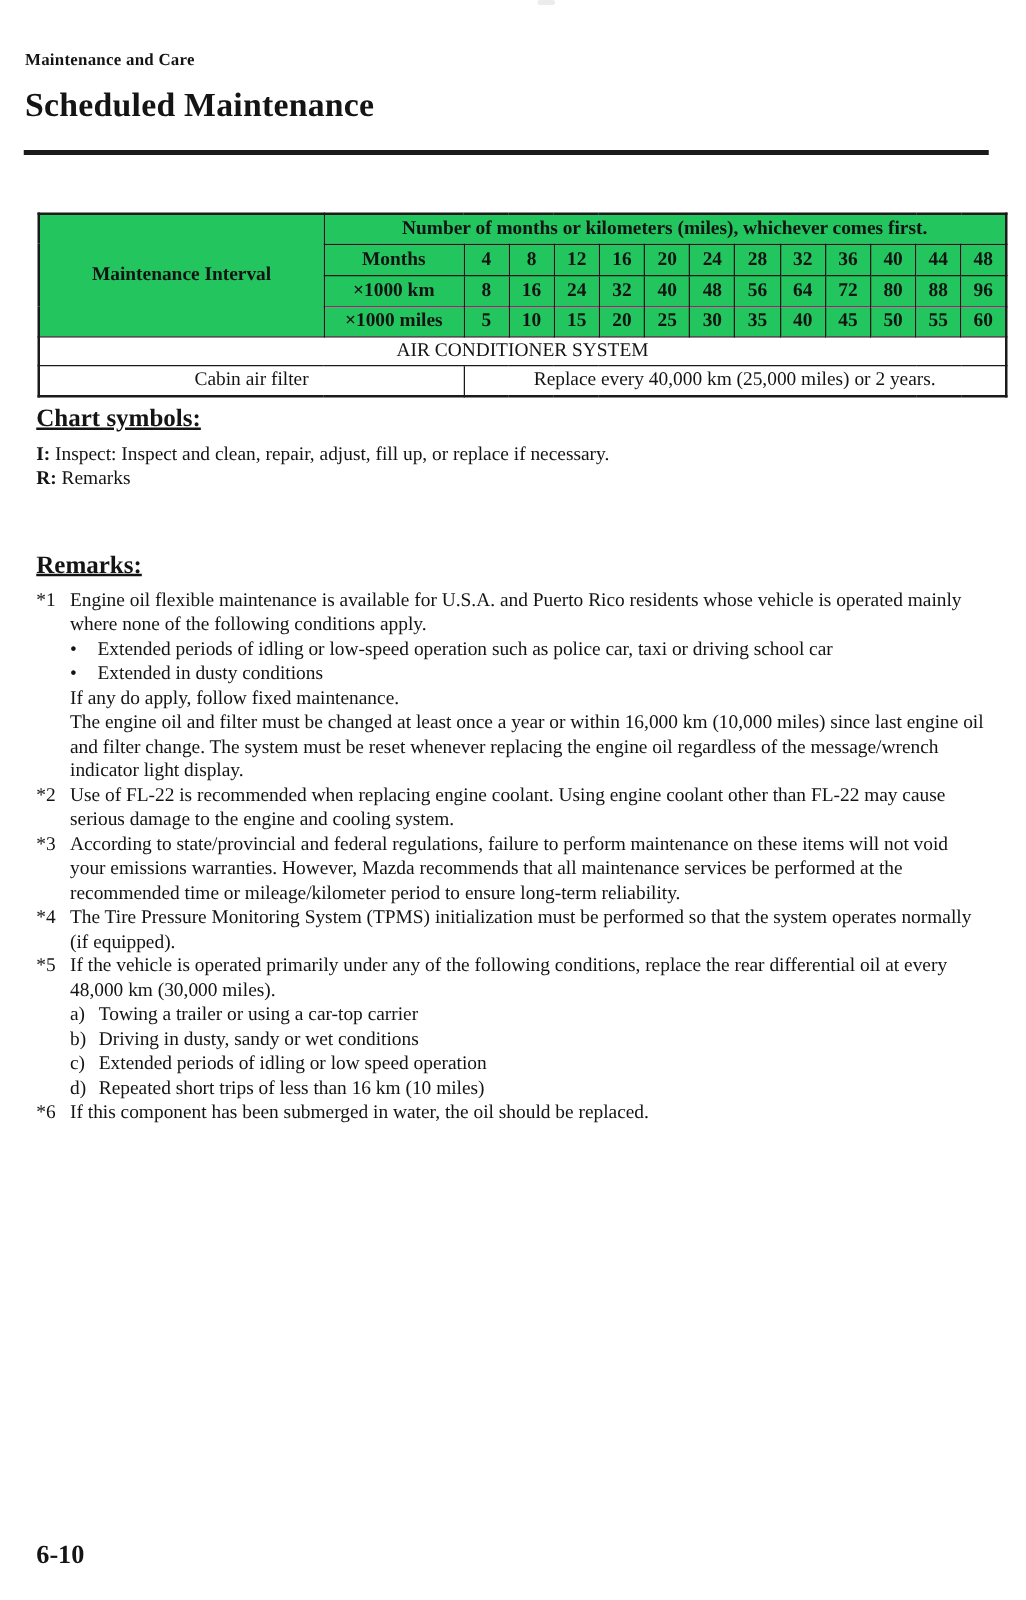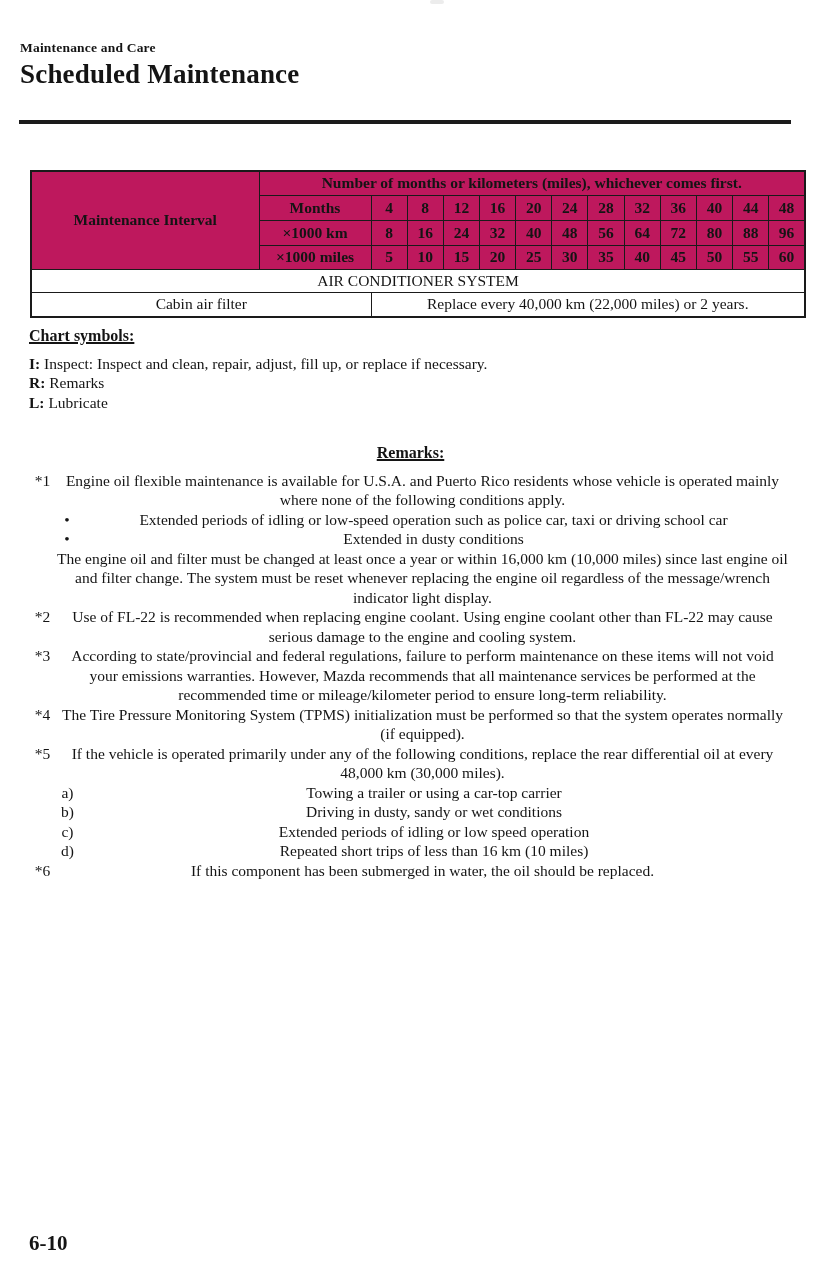--- a/index.html
+++ b/index.html
@@ -8,52 +8,52 @@
     position: relative;
     width: 821px; height: 1280px;
     font-family: "Liberation Serif", serif;
     color: #141414;
     overflow: hidden;
   }
 
   
   .page-header { position: absolute; top: 40px; left: 20px; }
   .kicker { font-size: 13.5px; font-weight: bold; letter-spacing: .2px; }
-  .title  { font-size: 27px;  font-weight: bold; margin-top: 3px; letter-spacing: .2px; }
+  .title  { font-size: 27px;  font-weight: bold; margin-top: 13px; letter-spacing: .2px; }
   .rule   { position: absolute; top: 120px; left: 19px; width: 772px; height: 4px; background: #1b1b1b; }
 
   
   .maint-table {
     position: absolute; top: 170px; left: 30px;
     width: 776px; border-collapse: collapse; table-layout: fixed;
     font-size: 15.5px;
   }
   .maint-table td {
     border: 1px solid #1a1a1a;
     text-align: center; vertical-align: middle;
     padding: 0 2px; overflow: hidden; white-space: nowrap;
   }
   .maint-table { border: 2px solid #1a1a1a; }
-  .hdr-bg { background: #be185d; }
+  .hdr-bg { background: #22c55e; }
   .b { font-weight: bold; }
   .interval-cell { font-weight: bold; }
   tr.r-span   { height: 24px; }
   tr.r-months { height: 25px; }
   tr.r-km     { height: 25px; padding-left: 32px; }
   tr.r-miles  { height: 24px; }
   tr.r-system { height: 23px; }
   tr.r-item   { height: 25px; }
   .left-cell { text-align: left; padding-left: 5px; font-weight: normal; }
 
   
   .section { position: absolute; left: 29px; width: 763px; font-size: 15.5px; line-height: 19.5px; }
   .sec-symbols { top: 326px; }
-  .sec-remarks { top: 443px; text-align: center; }
+  .sec-remarks { top: 443px; }
   .sec-heading {
-    font-size: 16px; font-weight: bold;
+    font-size: 20px; font-weight: bold;
     text-decoration: underline; text-decoration-thickness: 1.5px;
     margin-bottom: 8px;
     font-family: Liberation Serif, serif;
   }
   .symbol-item .key { font-weight: bold; }
 
   .note { display: grid; grid-template-columns: 27px 1fr; align-items: start; }
   .note .marker { grid-column: 1; }
   .note .content { grid-column: 2; max-width: 733px; }
   .bullet-line { display: grid; grid-template-columns: 22px 1fr; }
@@ -131,49 +131,49 @@
         <td class="hdr-bg b">45</td>
         <td class="hdr-bg b">50</td>
         <td class="hdr-bg b">55</td>
         <td class="hdr-bg b">60</td>
       </tr>
   <tr class="r-system">
     <td colspan="14" class="left-cell">AIR CONDITIONER SYSTEM</td>
   </tr>
   <tr class="r-item">
     <td colspan="2" class="left-cell">Cabin air filter</td>
-    <td colspan="12" style="font-weight:normal">Replace every 40,000 km (22,000 miles) or 2 years.</td>
+    <td colspan="12" style="font-weight:normal">Replace every 40,000 km (25,000 miles) or 2 years.</td>
   </tr>
 </tbody>
   </table>
 
 <div class="section sec-symbols">
   <div class="sec-heading">Chart symbols:</div>
   <div id="symbol-items">
       <div class="symbol-item"><span class="key">I:</span><span class="txt"> Inspect: Inspect and clean, repair, adjust, fill up, or replace if necessary.</span></div>
       <div class="symbol-item"><span class="key">R:</span><span class="txt"> Remarks</span></div>
-      <div class="symbol-item"><span class="key">L:</span><span class="txt"> Lubricate</span></div>
     </div>
 </div>
 
 <div class="section sec-remarks">
   <div class="sec-heading">Remarks:</div>
   <div id="remark-list">
       <div class="note">
         <span class="marker">*1</span>
         <div class="content">
           <div class="tline">Engine oil flexible maintenance is available for U.S.A. and Puerto Rico residents whose vehicle is operated mainly where none of the following conditions apply.</div>
           <div class="bullet-line">
             <span class="dot">•</span>
             <span class="btext">Extended periods of idling or low-speed operation such as police car, taxi or driving school car</span>
           </div>
           <div class="bullet-line">
             <span class="dot">•</span>
             <span class="btext">Extended in dusty conditions</span>
           </div>
+          <div class="tline">If any do apply, follow fixed maintenance.</div>
           <div class="tline">The engine oil and filter must be changed at least once a year or within 16,000 km (10,000 miles) since last engine oil and filter change. The system must be reset whenever replacing the engine oil regardless of the message/wrench indicator light display.</div>
         </div>
       </div>
       <div class="note">
         <span class="marker">*2</span>
         <div class="content">
           <div class="tline">Use of FL-22 is recommended when replacing engine coolant. Using engine coolant other than FL-22 may cause serious damage to the engine and cooling system.</div>
         </div>
       </div>
       <div class="note">

